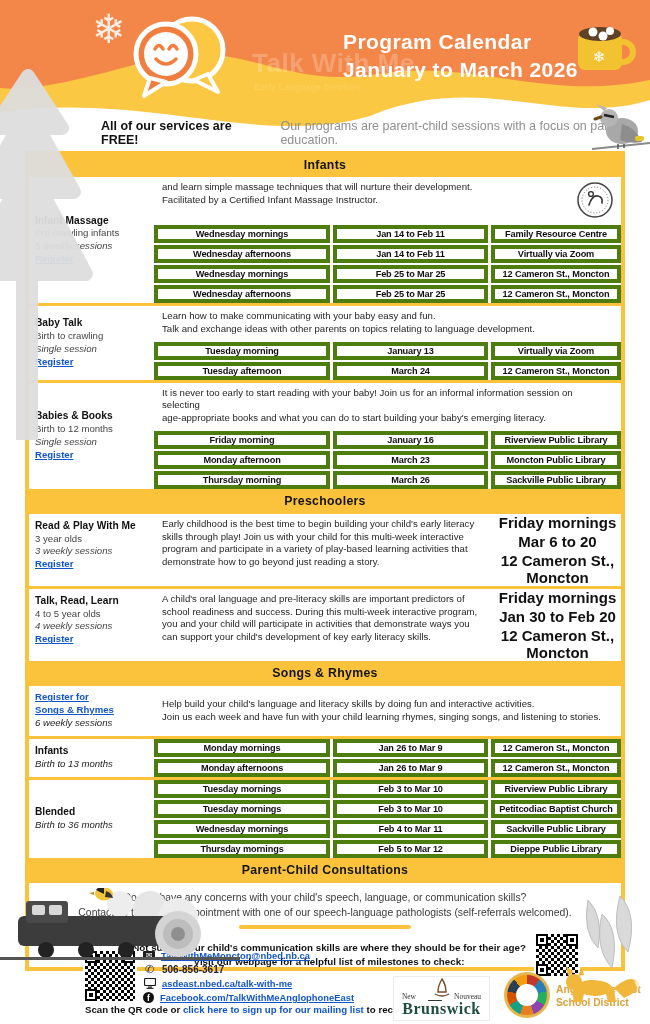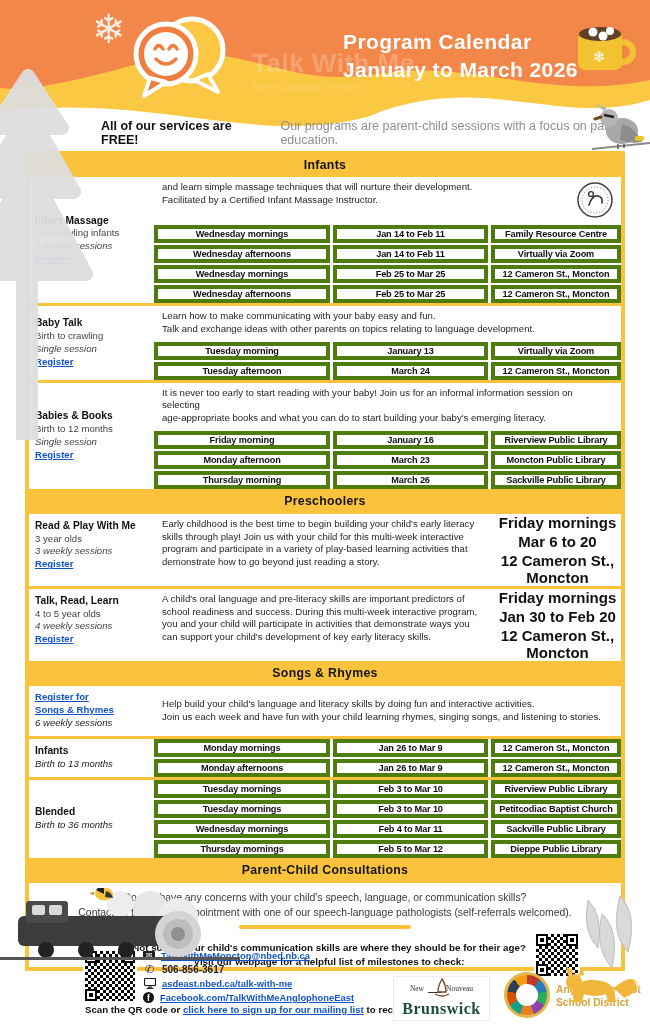--- a/index.html
+++ b/index.html
@@ -58,24 +58,24 @@
   .qr-footer{position:absolute;left:85px;top:951px;width:50px;height:50px;z-index:4}
   .contacts{position:absolute;left:143px;top:950px;z-index:4;display:flex;flex-direction:column;gap:3px}
   .contact-row{display:flex;align-items:center;gap:6px;height:11px}
   .contact-row a{color:#1155CC;text-decoration:underline;font-weight:bold;font-size:9.4px;cursor:pointer}
   .contact-row .plain{color:#222;font-size:10px;font-weight:bold}
   .ic{width:13px;display:inline-flex;justify-content:center;color:#1d1d1d;font-size:11px}
   .ic-mail{background:#1d1d1d;color:#fff;font-size:8px;width:12px;height:9px;align-items:center;border-radius:1px}
   .ic-fb{width:11px;height:11px;border-radius:50%;background:#111;color:#fff;font-size:8.5px;font-weight:bold;display:inline-flex;align-items:center;justify-content:center}
   .ic-fb::after{content:"f"}
   .mailing{position:absolute;left:85px;top:1004px;z-index:4;font-size:9.7px;font-weight:bold;color:#111}
-  .mailing a{color:#1155CC;text-decoration:underline;cursor:pointer}
+  .mailing a{color:#1155CC;cursor:pointer}
   .nb-logo{position:absolute;left:393px;top:976px;width:97px;height:45px;z-index:4;background:#fff;border:1px solid #ececec;display:flex;flex-direction:column;align-items:center;justify-content:flex-end;padding-bottom:3px;font-family:"Liberation Serif",serif}
   .nb-sail{position:absolute;top:1px;left:50%;transform:translateX(-50%)}
-  .nb-top{display:flex;align-items:flex-end;gap:4px;font-size:7.5px;color:#333;margin-bottom:8px}
+  .nb-top{display:flex;align-items:flex-end;gap:12px;font-size:7.5px;color:#333;margin-bottom:0px}
   .nb-rule{width:14px;height:1px;background:#333}
   .nb-name{font-size:16px;font-weight:bold;color:#1E4D3B;letter-spacing:.5px;line-height:1}
   .district-emblem{position:absolute;left:504px;top:972px;width:46px;height:46px;border-radius:50%;z-index:4;
      background:conic-gradient(#c0392b 0 40deg,#2980b9 0 80deg,#27ae60 0 120deg,#8e44ad 0 160deg,#e67e22 0 200deg,#16a085 0 240deg,#d35400 0 280deg,#2c3e50 0 320deg,#f39c12 0 360deg);
      border:3px solid #E6B64C}
   .district-emblem::after{content:"";position:absolute;inset:9px;border-radius:50%;background:#fff}
   .district-text{position:absolute;left:556px;top:984px;z-index:4;font-weight:bold;font-size:10.3px;color:#D9A23B;line-height:1.25}
   .train{position:absolute;left:0;top:888px;z-index:6}
   .fox{position:absolute;left:558px;top:896px;z-index:6}
 </style>

